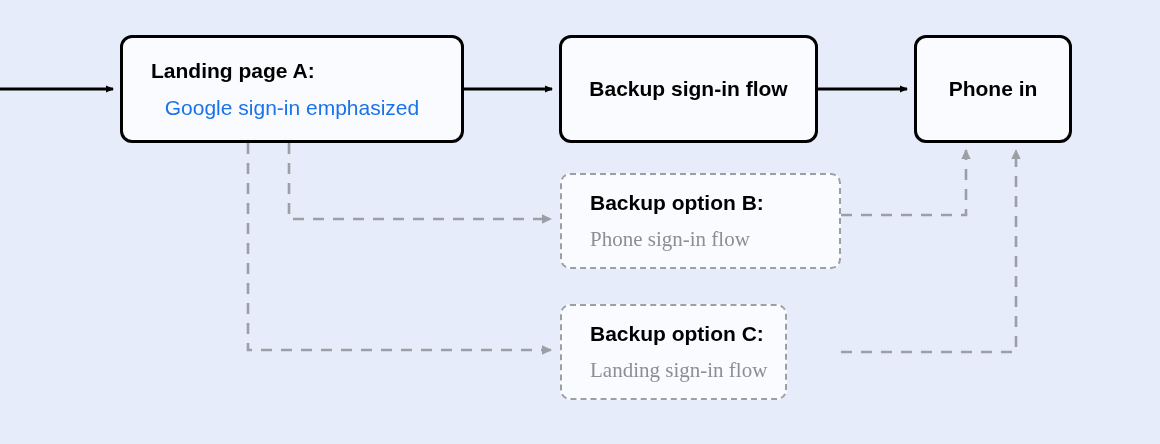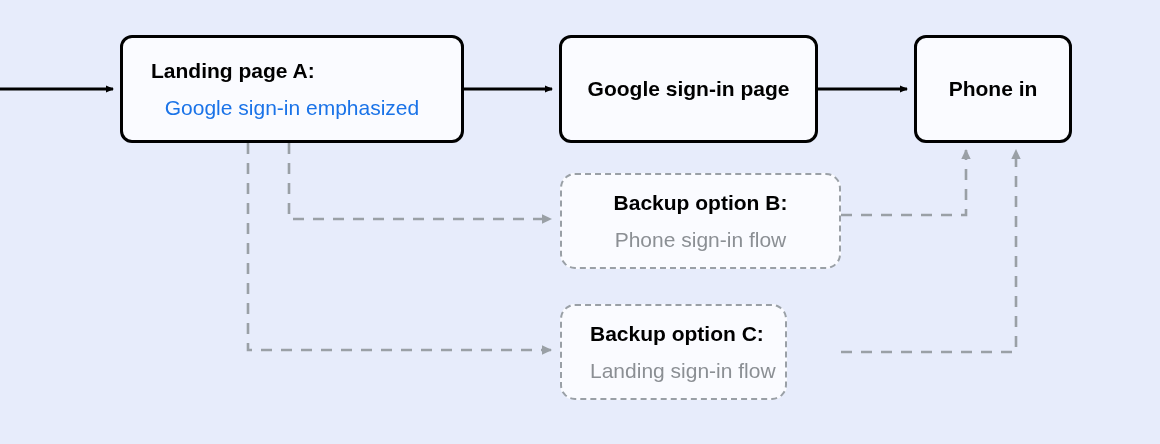--- a/index.html
+++ b/index.html
@@ -35,22 +35,21 @@
     flex-direction: column;
     justify-content: center;
     padding: 0 28px;
   }
   .node.solid {
     border: 3px solid #000000;
     border-radius: 12px;
   }
   .node.dashed {
     border: 2px dashed #9aa0a6;
-    border-radius: 15px;
-    text-align: center;
+    border-radius: 10px;
   }
   .node.centered {
     align-items: center;
     padding: 0 12px;
   }
   .node-title {
     font-size: 21px;
     font-weight: bold;
     color: #000000;
     line-height: 1.3;
@@ -62,20 +61,21 @@
     line-height: 1.3;
     margin-top: 9px;
     white-space: nowrap;
   }
   .node-sub.accent {
     color: #1a73e8;
     text-align: center;
   }
   .node-sub.grey {
     color: #8b8f94;
+    font-family: Liberation Serif, serif;
   }
   .node-single {
     font-size: 21px;
     font-weight: bold;
     color: #000000;
     white-space: nowrap;
   }
 
   
   #node-landing   { left: 120px; top: 35px;  width: 344px; height: 108px; }
@@ -113,21 +113,21 @@
 
     <path d="M841,352 L1016,352 L1016,150" fill="none" stroke="#9aa0a6" stroke-width="2.6" stroke-dasharray="11,9" marker-end="url(#arrow-grey)"></path>
   </svg>
 
   <div class="node solid" id="node-landing">
     <div class="node-title">Landing page A:</div>
     <div class="node-sub accent">Google sign-in emphasized</div>
   </div>
 
   <div class="node solid centered" id="node-google">
-    <div class="node-single">Google sign-in page</div>
+    <div class="node-single">Backup sign-in flow</div>
   </div>
 
   <div class="node solid centered" id="node-signedin">
     <div class="node-single">Phone in</div>
   </div>
 
   <div class="node dashed" id="node-backup-b">
     <div class="node-title">Backup option B:</div>
     <div class="node-sub grey">Phone sign-in flow</div>
   </div>

